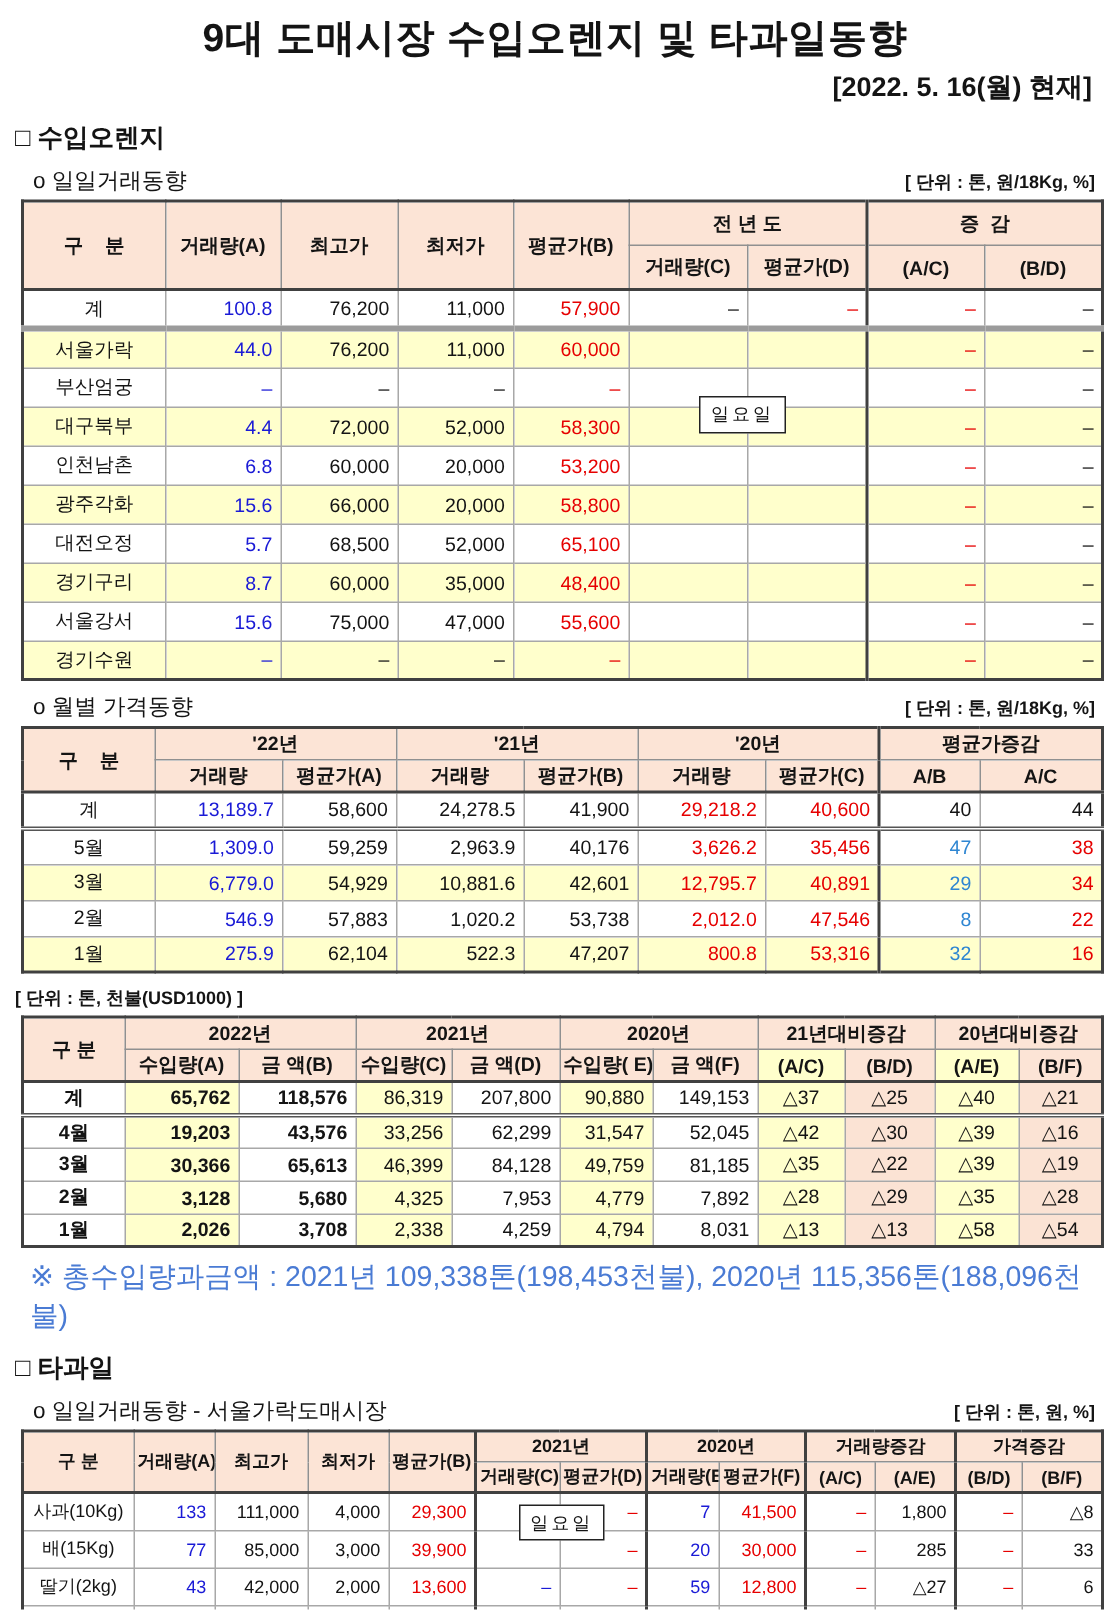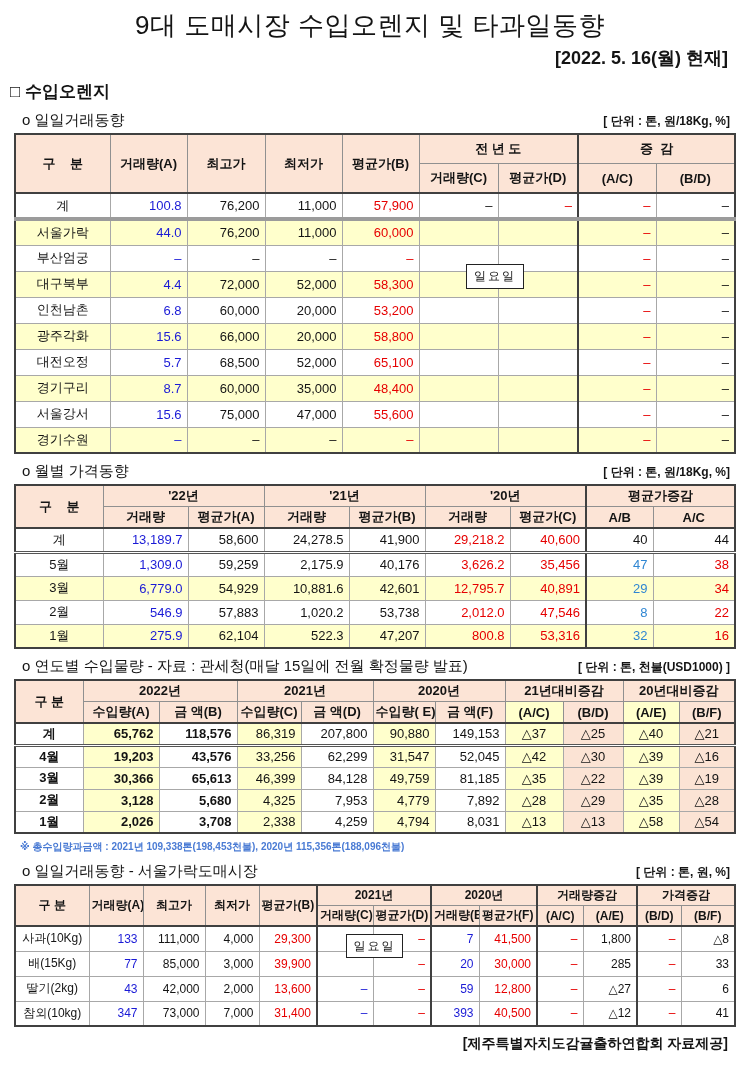--- a/index.html
+++ b/index.html
@@ -1,18 +1,18 @@
 <!DOCTYPE html>
 <html style="--c-header-bg: #fce4d6; --c-alt-bg: #ffffcc; --c-salmon-bg: #fbe3d4; --c-blue: #1a1ad6; --c-lblue: #2f86d2; --c-red: #e60000; --c-note: #4a7bd4;"><head>
 <meta charset="utf-8">
 <style>
   html,body{margin:0;padding:0;background:#fff;}
   body{width:740px;height:1073px;font-family:"Liberation Sans","DejaVu Sans",sans-serif;color:#141414;overflow:hidden;}
   .page{padding:4px 8px 0 8px;}
-  .title{font-size:26px;font-weight:400;text-align:center;margin:4px 0 0 0;letter-spacing:0.5px;}
+  .title{font-size:26px;font-weight:700;text-align:center;margin:4px 0 0 0;letter-spacing:0.5px;}
   .date-line{text-align:right;font-size:18px;font-weight:700;margin:3px 4px 0 0;}
   .section-title{font-size:17px;font-weight:800;margin:10px 0 0 2px;}
   .subrow{display:flex;justify-content:space-between;align-items:flex-end;margin:8px 2px 3px 2px;}
   .subtitle{font-size:15px;margin-left:12px;text-align:center;}
   .unit{font-size:12px;font-weight:700;}
   .tblwrap{position:relative;width:720px;margin-left:6px;}
   table{width:100%;border-collapse:collapse;table-layout:fixed;border:2px solid #404040;}
   thead{border-bottom:2px solid #404040;}
   th{background:var(--c-header-bg,#fce4d6);font-weight:700;border:1px solid #909090;font-size:13px;text-align:center;padding:1px 2px;white-space:nowrap;overflow:hidden;}
   td{border:1px solid #a8a8a8;font-size:13px;padding:0 5px;white-space:nowrap;overflow:hidden;height:25px;box-sizing:border-box;}
@@ -33,21 +33,21 @@
   #t1 tbody tr:first-child td{border-bottom:4px solid #9b9b9b;}
   #t2 tbody tr:first-child td,#t3 tbody tr:first-child td{border-bottom:3px double #555;}
   #t1 th,#t1 td{height:26px;}
   #t2 td{height:24px;}
   #t3 td{height:22px;}
   #t4 th{font-size:12px;}
   #t4 td{height:25px;font-size:12px;}
   .overlay-note{position:absolute;background:#fff;border:1px solid #222;font-size:12px;display:flex;align-items:center;justify-content:center;letter-spacing:2px;}
   #box1{left:452px;top:131px;width:56px;height:23px;}
   #box2{left:332px;top:50px;width:55px;height:22px;}
-  .note{margin:6px 0 0 12px;font-size:10px;font-weight:700;color:var(--c-note,#4a7bd4);}
+  .note{margin:6px 0 0 12px;font-size:19px;font-weight:400;color:var(--c-note,#4a7bd4);}
   .footer{margin:8px 4px 0 0;text-align:right;font-size:14px;font-weight:700;}
 </style>
 </head>
 <body>
 
 <div class="page">
 
   <div class="title">9대 도매시장 수입오렌지 및 타과일동향</div>
   <div class="date-line">[2022. 5. 16(월) 현재]</div>
 
@@ -250,21 +250,21 @@
             <td class="num k dl">41,900</td>
             <td class="num r">29,218.2</td>
             <td class="num r dl">40,600</td>
             <td class="num k gl">40</td>
             <td class="num k dl">44</td>
           </tr>
           <tr>
             <td class="lbl">5월</td>
             <td class="num b">1,309.0</td>
             <td class="num k dl">59,259</td>
-            <td class="num k">2,175.9</td>
+            <td class="num k">2,963.9</td>
             <td class="num k dl">40,176</td>
             <td class="num r">3,626.2</td>
             <td class="num r dl">35,456</td>
             <td class="num lb gl">47</td>
             <td class="num r dl">38</td>
           </tr>
           <tr class="alt">
             <td class="lbl">3월</td>
             <td class="num b">6,779.0</td>
             <td class="num k dl">54,929</td>
@@ -295,21 +295,20 @@
             <td class="num r">800.8</td>
             <td class="num r dl">53,316</td>
             <td class="num lb gl">32</td>
             <td class="num r dl">16</td>
           </tr>
         </tbody>
     </table>
   </div>
 
   <div class="subrow">
-    <span class="subtitle">o 연도별 수입물량 - 자료 : 관세청(매달 15일에 전월 확정물량 발표)</span>
     <span class="unit">[ 단위 : 톤, 천불(USD1000) ]</span>
   </div>
 
   <div class="tblwrap">
     <table id="t3">
       <colgroup>
         <col style="width:68px">
           <col style="width:76px">
           <col style="width:78px">
           <col style="width:64px">
@@ -408,20 +407,21 @@
             <td class="ctr bg-s dl">△13</td>
             <td class="ctr bg-y gl2">△58</td>
             <td class="ctr bg-s dl">△54</td>
           </tr>
         </tbody>
     </table>
   </div>
 
   <div class="note">※ 총수입량과금액 : 2021년 109,338톤(198,453천불),  2020년 115,356톤(188,096천불)</div>
 
+  <div class="section-title">□ 타과일</div>
 
   <div class="subrow">
     <span class="subtitle">o 일일거래동향 - 서울가락도매시장</span>
     <span class="unit">[ 단위 : 톤, 원, %]</span>
   </div>
 
   <div class="tblwrap">
     <table id="t4">
       <colgroup>
         <col style="width:74px">

